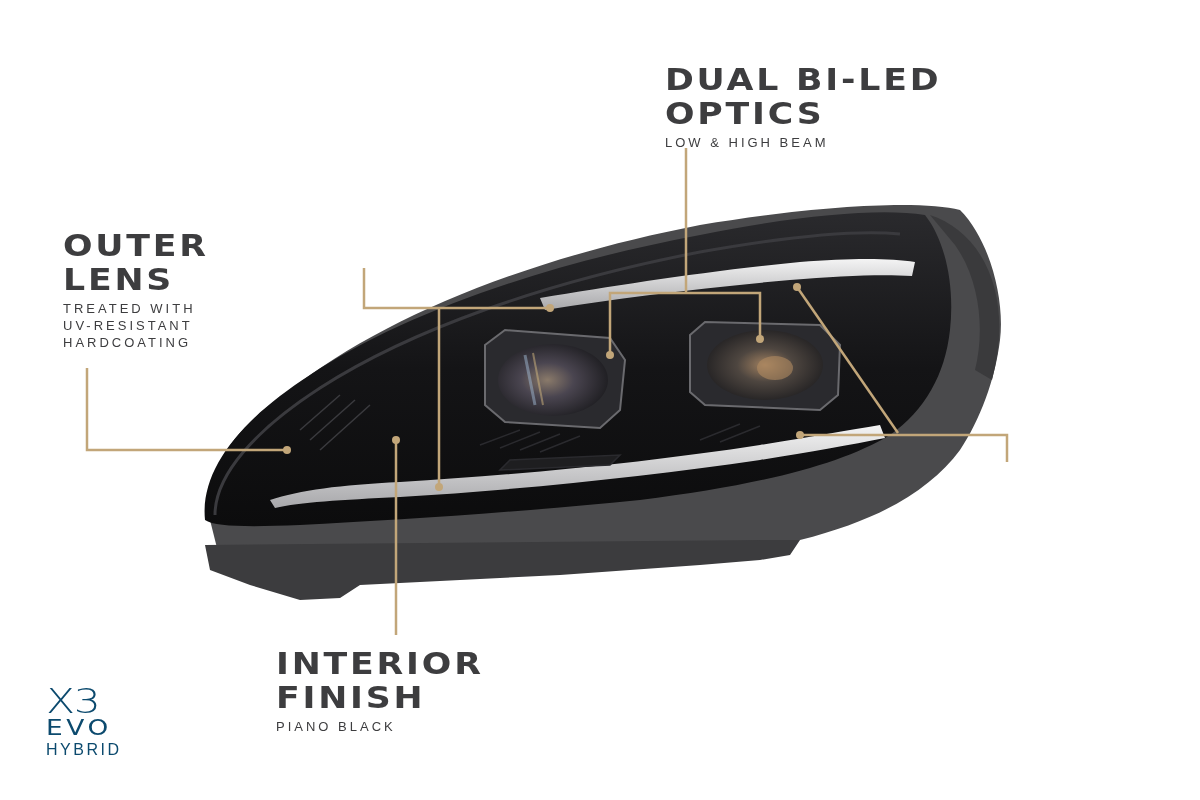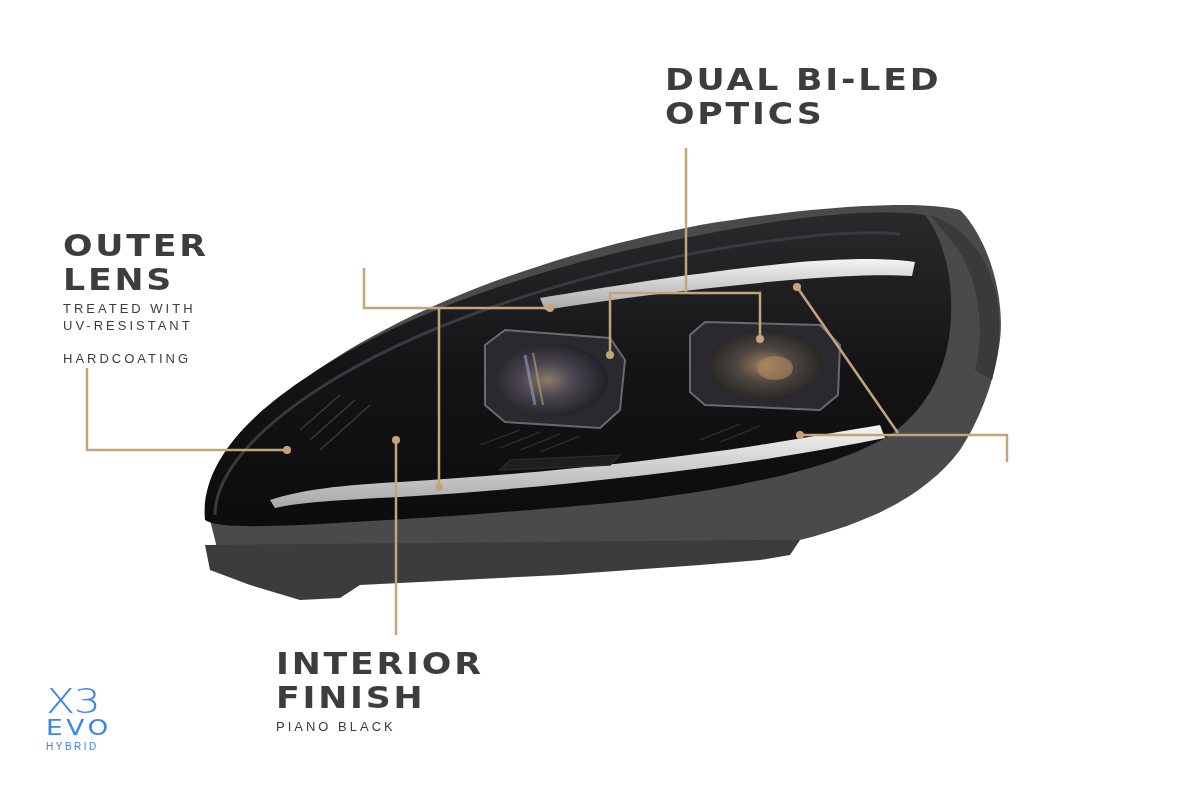--- a/index.html
+++ b/index.html
@@ -2,24 +2,24 @@
 <html><head>
 <meta charset="utf-8">
 <style>
   html, body { margin:0; padding:0; background:#ffffff; }
   body { width:1200px; height:800px; position:relative; overflow:hidden; font-family:"DejaVu Sans", sans-serif; }
   .stage { position:absolute; left:0; top:0; width:1200px; height:800px;padding-left:24px; }
   svg.art { position:absolute; left:0; top:0; }
   .label { position:absolute; color:#3d3d3f; }
   .label .title { font-family:"DejaVu Sans", sans-serif; font-weight:bold; font-size:31px; line-height:34px; letter-spacing:2.5px; transform:scaleX(1.12); transform-origin:left top; white-space:nowrap; display:block; }
   .label .sub { font-family:"Liberation Sans", sans-serif; font-size:13px; letter-spacing:3px; line-height:17px; color:#3d3d3f; white-space:nowrap; display:block; margin-top:4px; }
-  .logo { position:absolute; left:46px; top:686px; color:#3b82f6; }
+  .logo { position:absolute; left:46px; top:686px; color:#0c4a6e; }
   .logo .x3 { font-family:"DejaVu Sans", sans-serif; font-size:34px; font-weight:300; letter-spacing:-1px; line-height:30px; display:block; transform:scaleX(1.25); transform-origin:left top; }
   .logo .evo { font-family:"DejaVu Sans", sans-serif; font-size:22px; line-height:24px; letter-spacing:3px; display:block; transform:scaleX(1.2); transform-origin:left top; }
-  .logo .hybrid { font-family:"Liberation Sans", sans-serif; font-size:10px; letter-spacing:2.5px; display:block; margin-top:1px; }
+  .logo .hybrid { font-family:"Liberation Sans", sans-serif; font-size:16px; letter-spacing:2.5px; display:block; margin-top:1px; }
 </style>
 </head>
 <body>
 
 <div class="stage">
 
   <svg class="art" width="1200" height="800" viewBox="0 0 1200 800">
     <defs>
       <linearGradient id="lensGrad" x1="0" y1="0" x2="0" y2="1">
         <stop offset="0" stop-color="#2a2a2d"></stop>
@@ -99,29 +99,30 @@
       <circle cx="287" cy="450" r="4"></circle>
       <circle cx="396" cy="440" r="4"></circle>
       <circle cx="797" cy="287" r="4"></circle>
       <circle cx="800" cy="435" r="4"></circle>
     </g>
   </svg>
 
   <div class="label" style="left:665px; top:62px;">
     <span class="title">DUAL BI-LED</span>
     <span class="title">OPTICS</span>
+    <span class="sub">LOW &amp; HIGH BEAM</span>
   </div>
 
 
   <div class="label" style="left:63px; top:228px;">
     <span class="title">OUTER</span>
     <span class="title">LENS</span>
     <span class="sub">TREATED WITH</span>
     <span class="sub" style="margin-top:0">UV-RESISTANT</span>
-    <span class="sub" style="margin-top:16px">HARDCOATING</span>
+    <span class="sub" style="margin-top:0">HARDCOATING</span>
   </div>
 
 
   <div class="label" style="left:276px; top:646px;">
     <span class="title">INTERIOR</span>
     <span class="title">FINISH</span>
     <span class="sub">PIANO BLACK</span>
   </div>
 
   <div class="logo">

